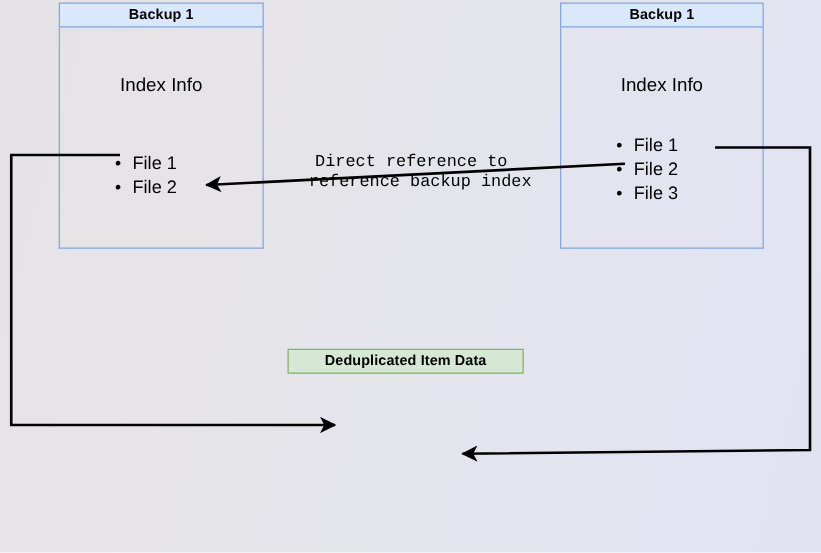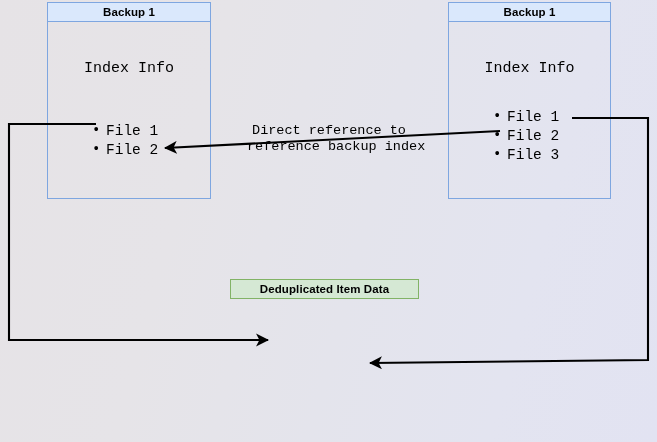--- a/index.html
+++ b/index.html
@@ -56,21 +56,20 @@
 
   
   .box.blue .box-header {
     background: #dae8fc;
     border: 1px solid #7ea6e0;
   }
   .box.blue .box-body {
     background: transparent;
     border: 1px solid #7ea6e0;
     border-top: none;
-    font-family: Liberation Mono, monospace;
   }
 
   
   .box.green .box-header {
     background: #d5e8d4;
     border: 1px solid #82b366;
   }
   .box.green .box-body {
     background: transparent;
     border: 1px solid #82b366;

